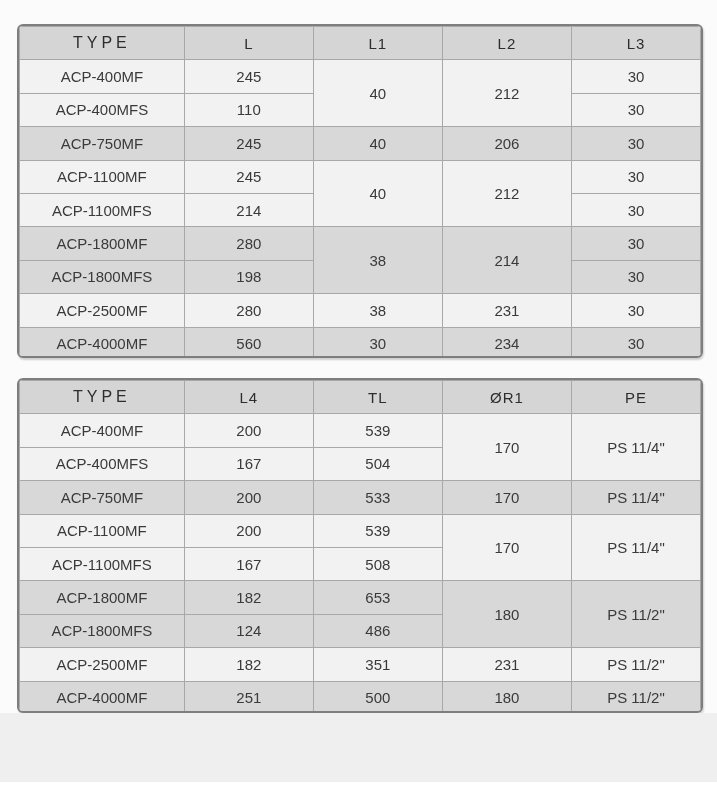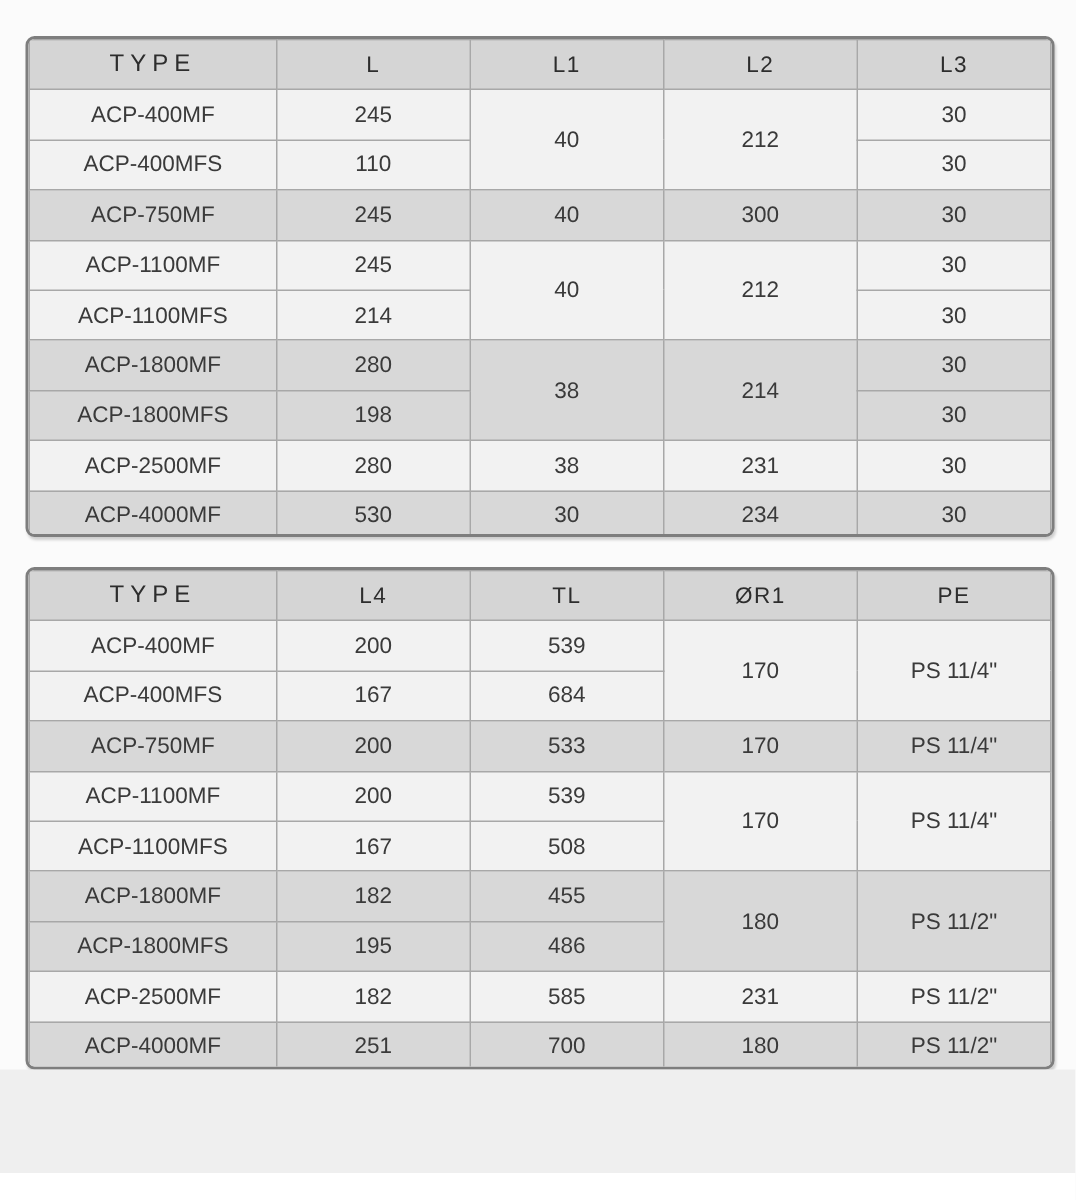--- a/index.html
+++ b/index.html
@@ -103,21 +103,21 @@
         </tr>
         <tr class="light">
           <td>ACP-400MFS</td>
           <td>110</td>
           <td>30</td>
         </tr>
         <tr class="dark">
           <td>ACP-750MF</td>
           <td>245</td>
           <td>40</td>
-          <td>300</td>
+          <td>206</td>
           <td>30</td>
         </tr>
         <tr class="light">
           <td>ACP-1100MF</td>
           <td>245</td>
           <td rowspan="2">40</td>
           <td rowspan="2">212</td>
           <td>30</td>
         </tr>
         <tr class="light">
@@ -139,21 +139,21 @@
         </tr>
         <tr class="light">
           <td>ACP-2500MF</td>
           <td>280</td>
           <td>38</td>
           <td>231</td>
           <td>30</td>
         </tr>
         <tr class="dark">
           <td>ACP-4000MF</td>
-          <td>530</td>
+          <td>560</td>
           <td>30</td>
           <td>234</td>
           <td>30</td>
         </tr>
       </tbody>
   </table>
 </div>
 
 <div class="tablewrap" id="table-2">
   <table>
@@ -177,21 +177,21 @@
         <tr class="light">
           <td>ACP-400MF</td>
           <td>200</td>
           <td>539</td>
           <td rowspan="2">170</td>
           <td rowspan="2">PS 11/4"</td>
         </tr>
         <tr class="light">
           <td>ACP-400MFS</td>
           <td>167</td>
-          <td>684</td>
+          <td>504</td>
         </tr>
         <tr class="dark">
           <td>ACP-750MF</td>
           <td>200</td>
           <td>533</td>
           <td>170</td>
           <td>PS 11/4"</td>
         </tr>
         <tr class="light">
           <td>ACP-1100MF</td>
@@ -201,40 +201,40 @@
           <td rowspan="2">PS 11/4"</td>
         </tr>
         <tr class="light">
           <td>ACP-1100MFS</td>
           <td>167</td>
           <td>508</td>
         </tr>
         <tr class="dark">
           <td>ACP-1800MF</td>
           <td>182</td>
-          <td>455</td>
+          <td>653</td>
           <td rowspan="2">180</td>
           <td rowspan="2">PS 11/2"</td>
         </tr>
         <tr class="dark">
           <td>ACP-1800MFS</td>
-          <td>195</td>
+          <td>124</td>
           <td>486</td>
         </tr>
         <tr class="light">
           <td>ACP-2500MF</td>
           <td>182</td>
-          <td>585</td>
+          <td>351</td>
           <td>231</td>
           <td>PS 11/2"</td>
         </tr>
         <tr class="dark">
           <td>ACP-4000MF</td>
           <td>251</td>
-          <td>700</td>
+          <td>500</td>
           <td>180</td>
           <td>PS 11/2"</td>
         </tr>
       </tbody>
   </table>
 </div>
 
 <div class="lower-band"></div>
 <div class="bottom-strip"></div>
 

